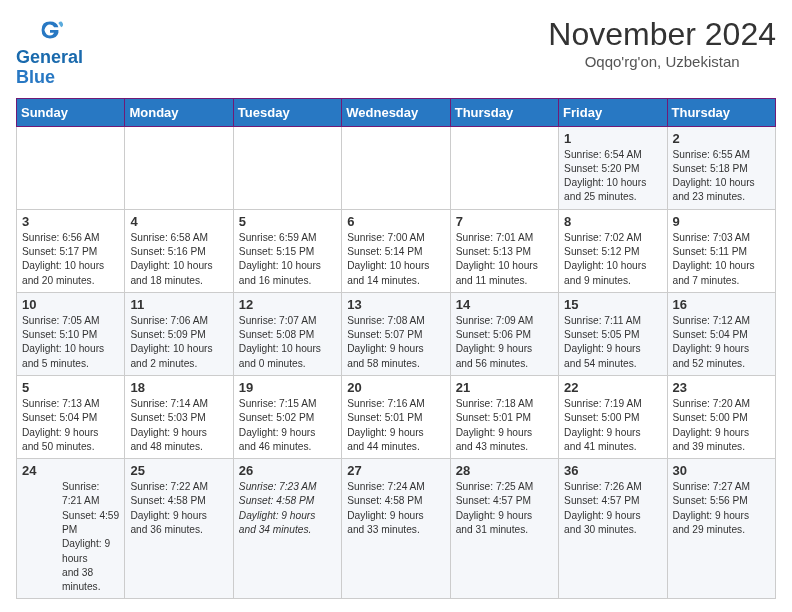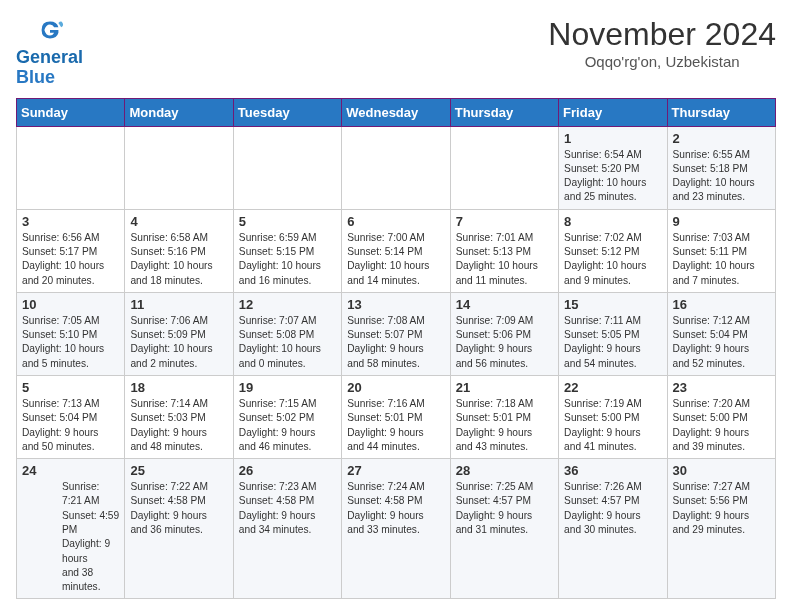--- a/index.html
+++ b/index.html
@@ -312,21 +312,21 @@
         </td>
         <td>
           <span class="day-number">25</span>
           <div class="day-info" style="white-space: pre-line;">Sunrise: 7:22 AM
 Sunset: 4:58 PM
 Daylight: 9 hours
 and 36 minutes.</div>
         </td>
         <td>
           <span class="day-number">26</span>
-          <div class="day-info" style="white-space: pre-line;">Sunrise: 7:23 AM
+          <div class="day-info" style="white-space: pre-line; font-style: italic;">Sunrise: 7:23 AM
 Sunset: 4:58 PM
 Daylight: 9 hours
 and 34 minutes.</div>
         </td>
         <td>
           <span class="day-number">27</span>
           <div class="day-info" style="white-space: pre-line;">Sunrise: 7:24 AM
 Sunset: 4:58 PM
 Daylight: 9 hours
 and 33 minutes.</div>

